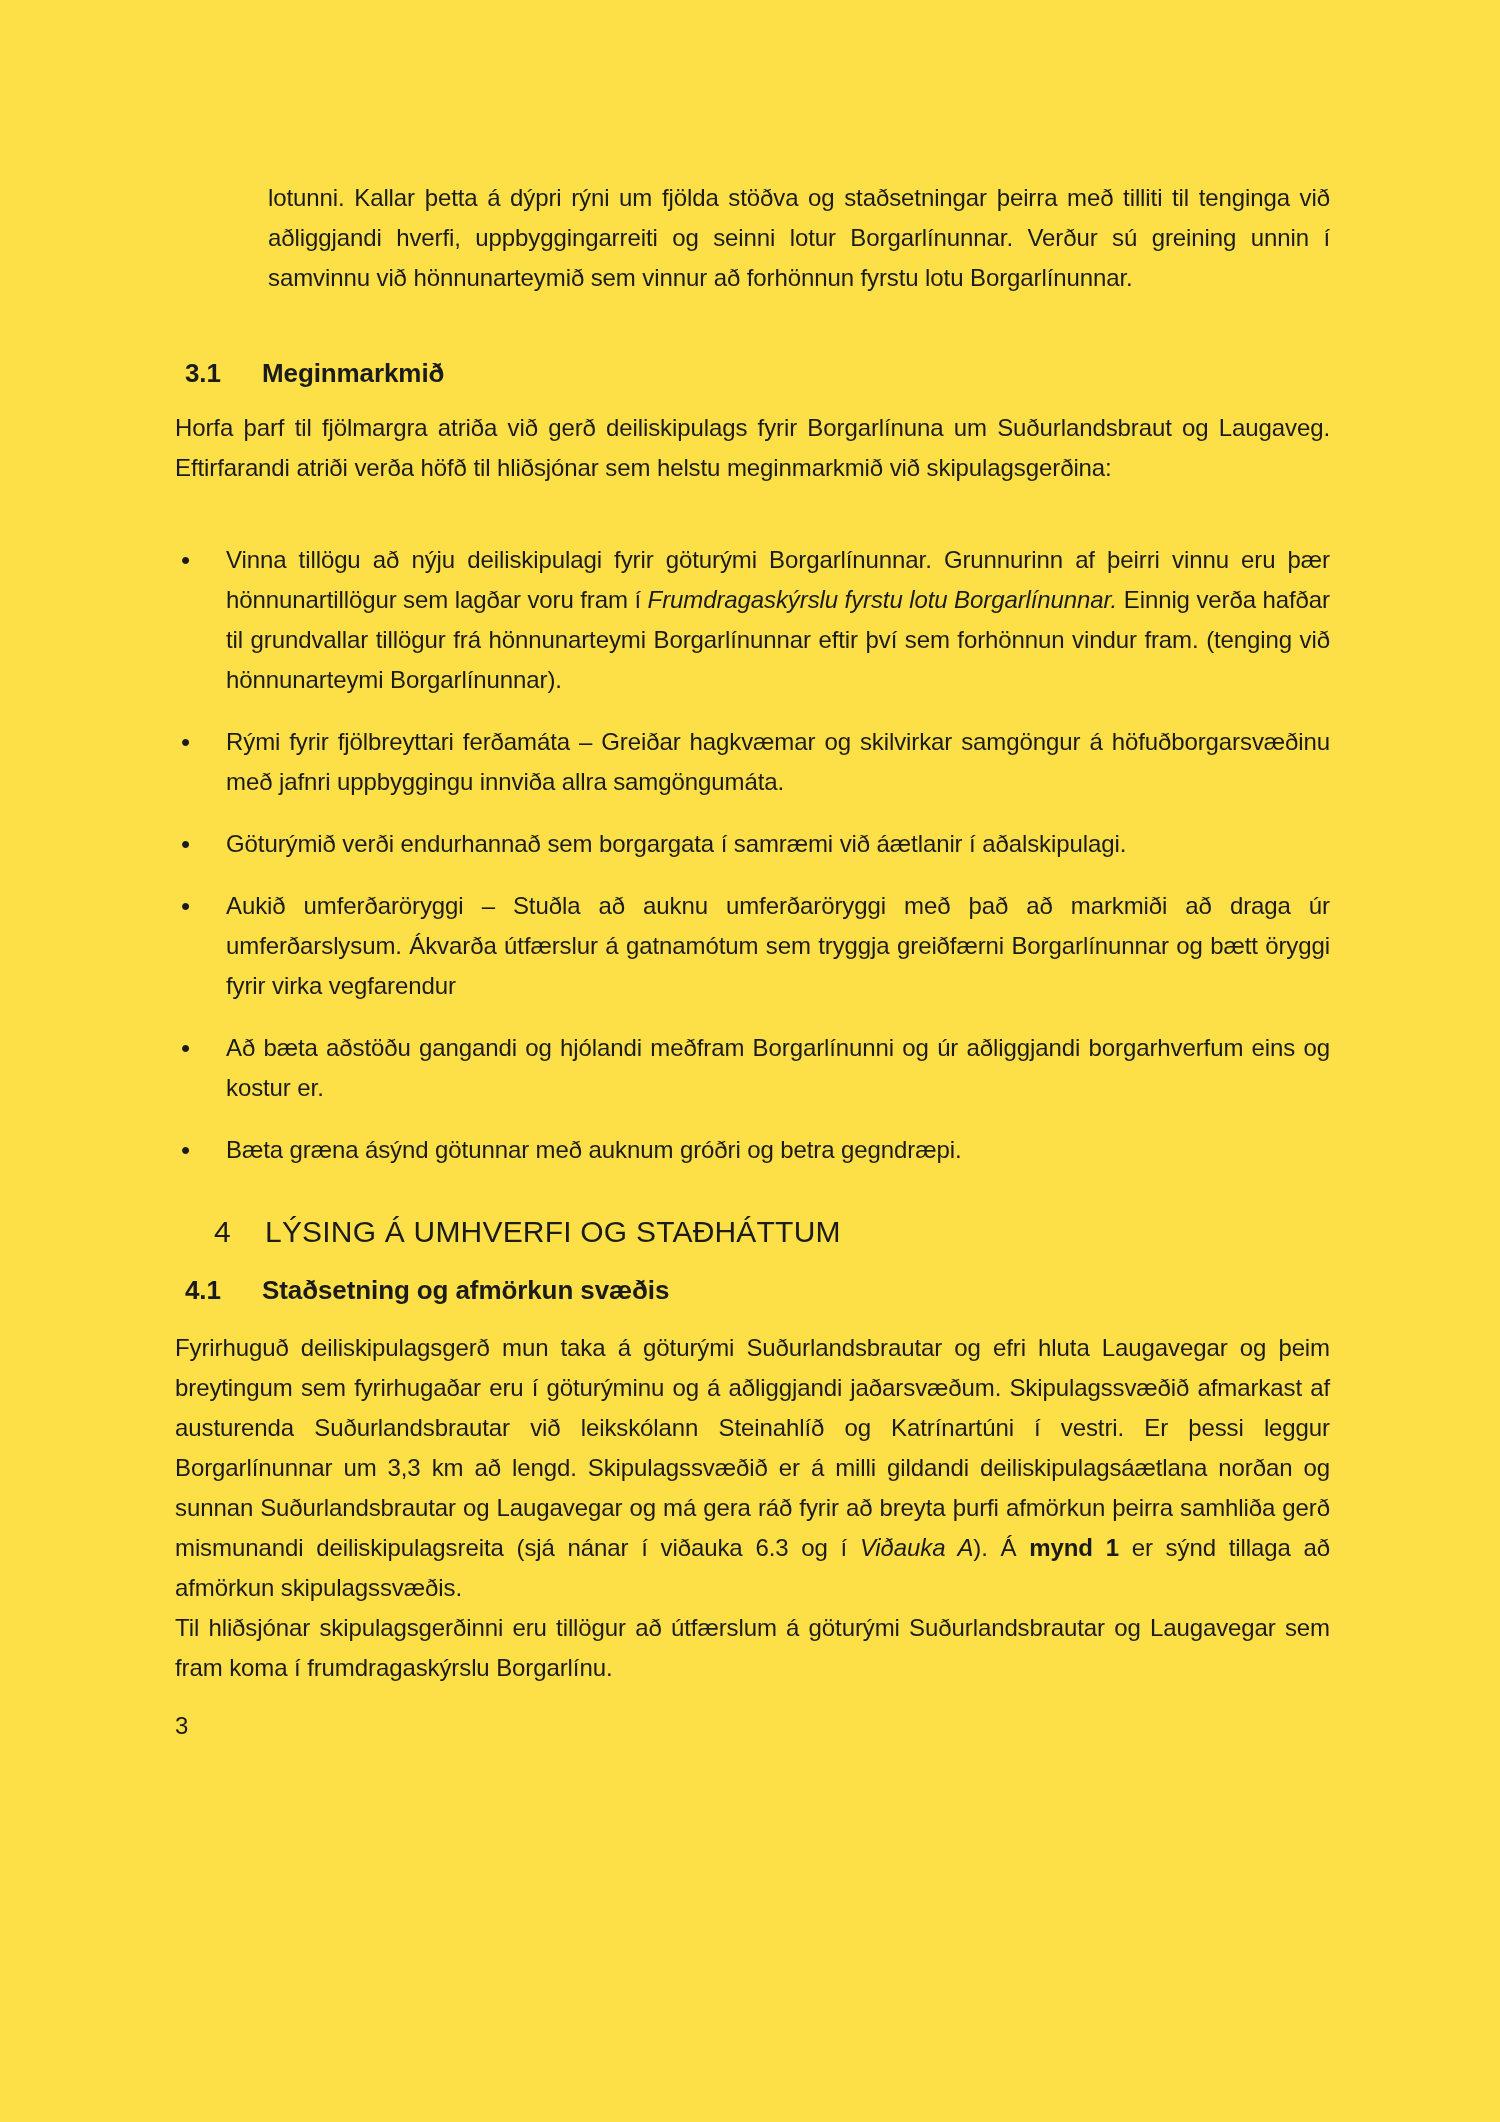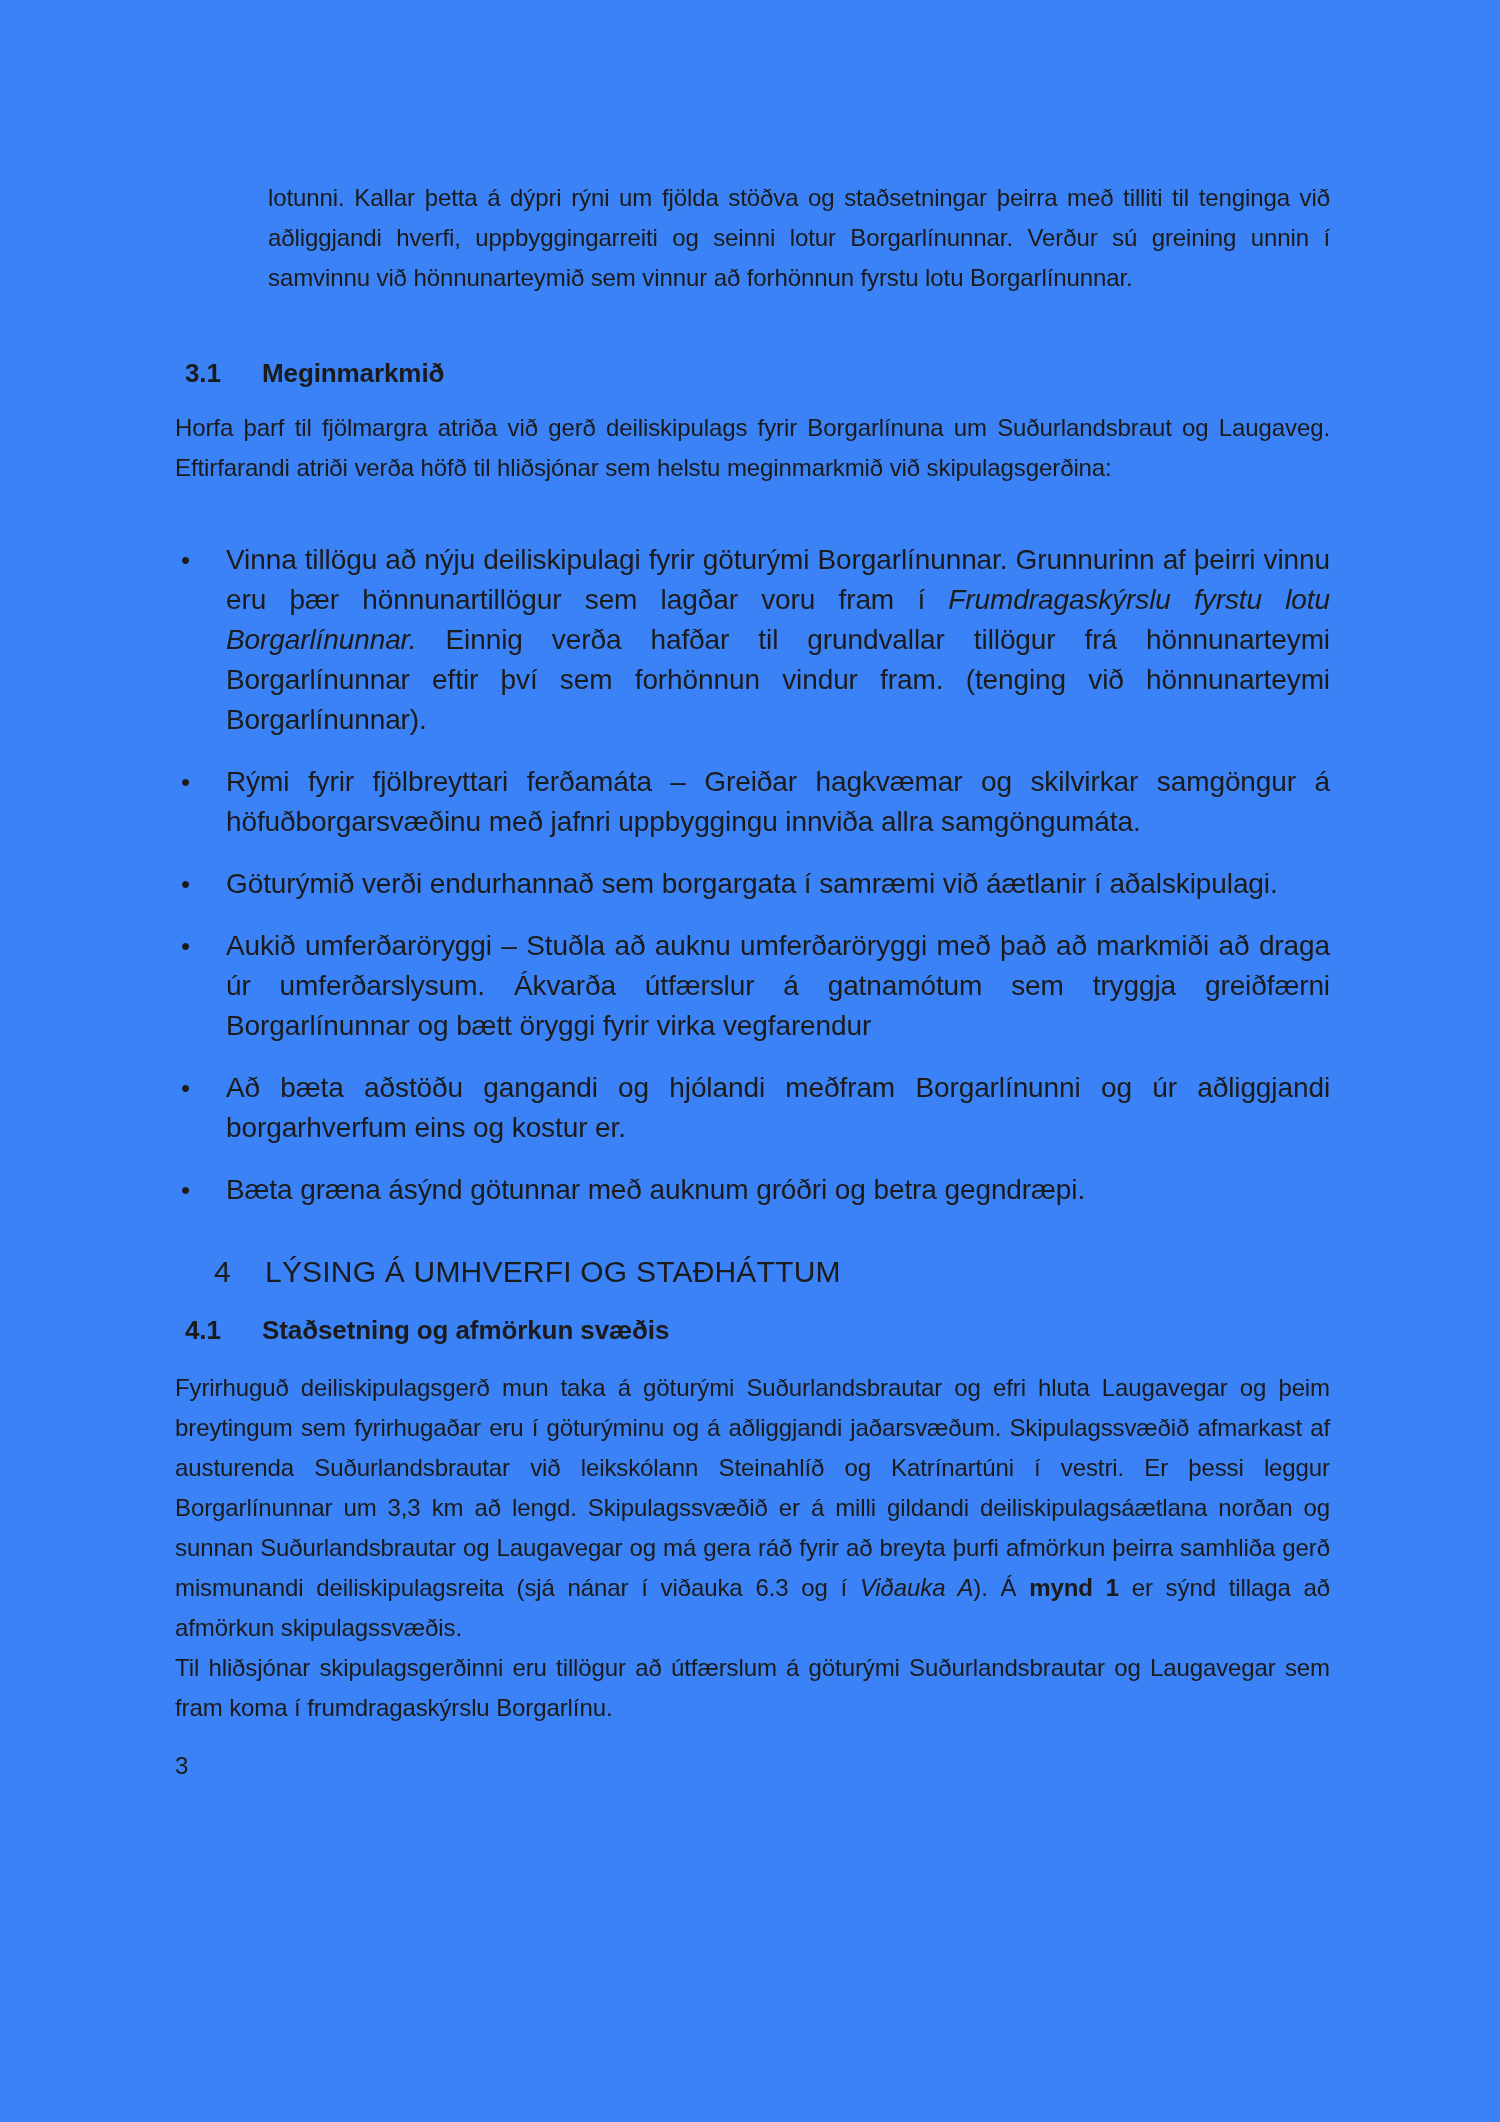--- a/index.html
+++ b/index.html
@@ -6,21 +6,21 @@
   body{
     width:1500px;height:2122px;
     color:#1b1b1b;
     font-family:"Liberation Sans", sans-serif;
   }
   .page{
     box-sizing:border-box;
     width:1500px;height:2122px;
     padding:178px 170px 0 175px;
     overflow:hidden;
-    background:#3b82f6;
+    background:#fde047;
   }
   .para{
     margin:0;
     font-size:24px;
     line-height:40px;
     text-align:justify;
     letter-spacing:-0.1px;
   }
   .cont{margin-left:93px;}
   .h2{
@@ -35,21 +35,21 @@
   .intro{margin-top:15px;}
   .bullets{
     list-style:none;
     margin:52px 0 0 0;
     padding:0;
   }
   .bullets li{
     position:relative;
     padding-left:51px;
     margin:0 0 22px 0;
-    font-size:28px;
+    font-size:24px;
     line-height:40px;
     text-align:justify;
     letter-spacing:-0.1px;
   }
   .bullets li::before{
     content:"\2022";
     position:absolute;
     left:6px;top:0;
     font-size:26px;
   }

